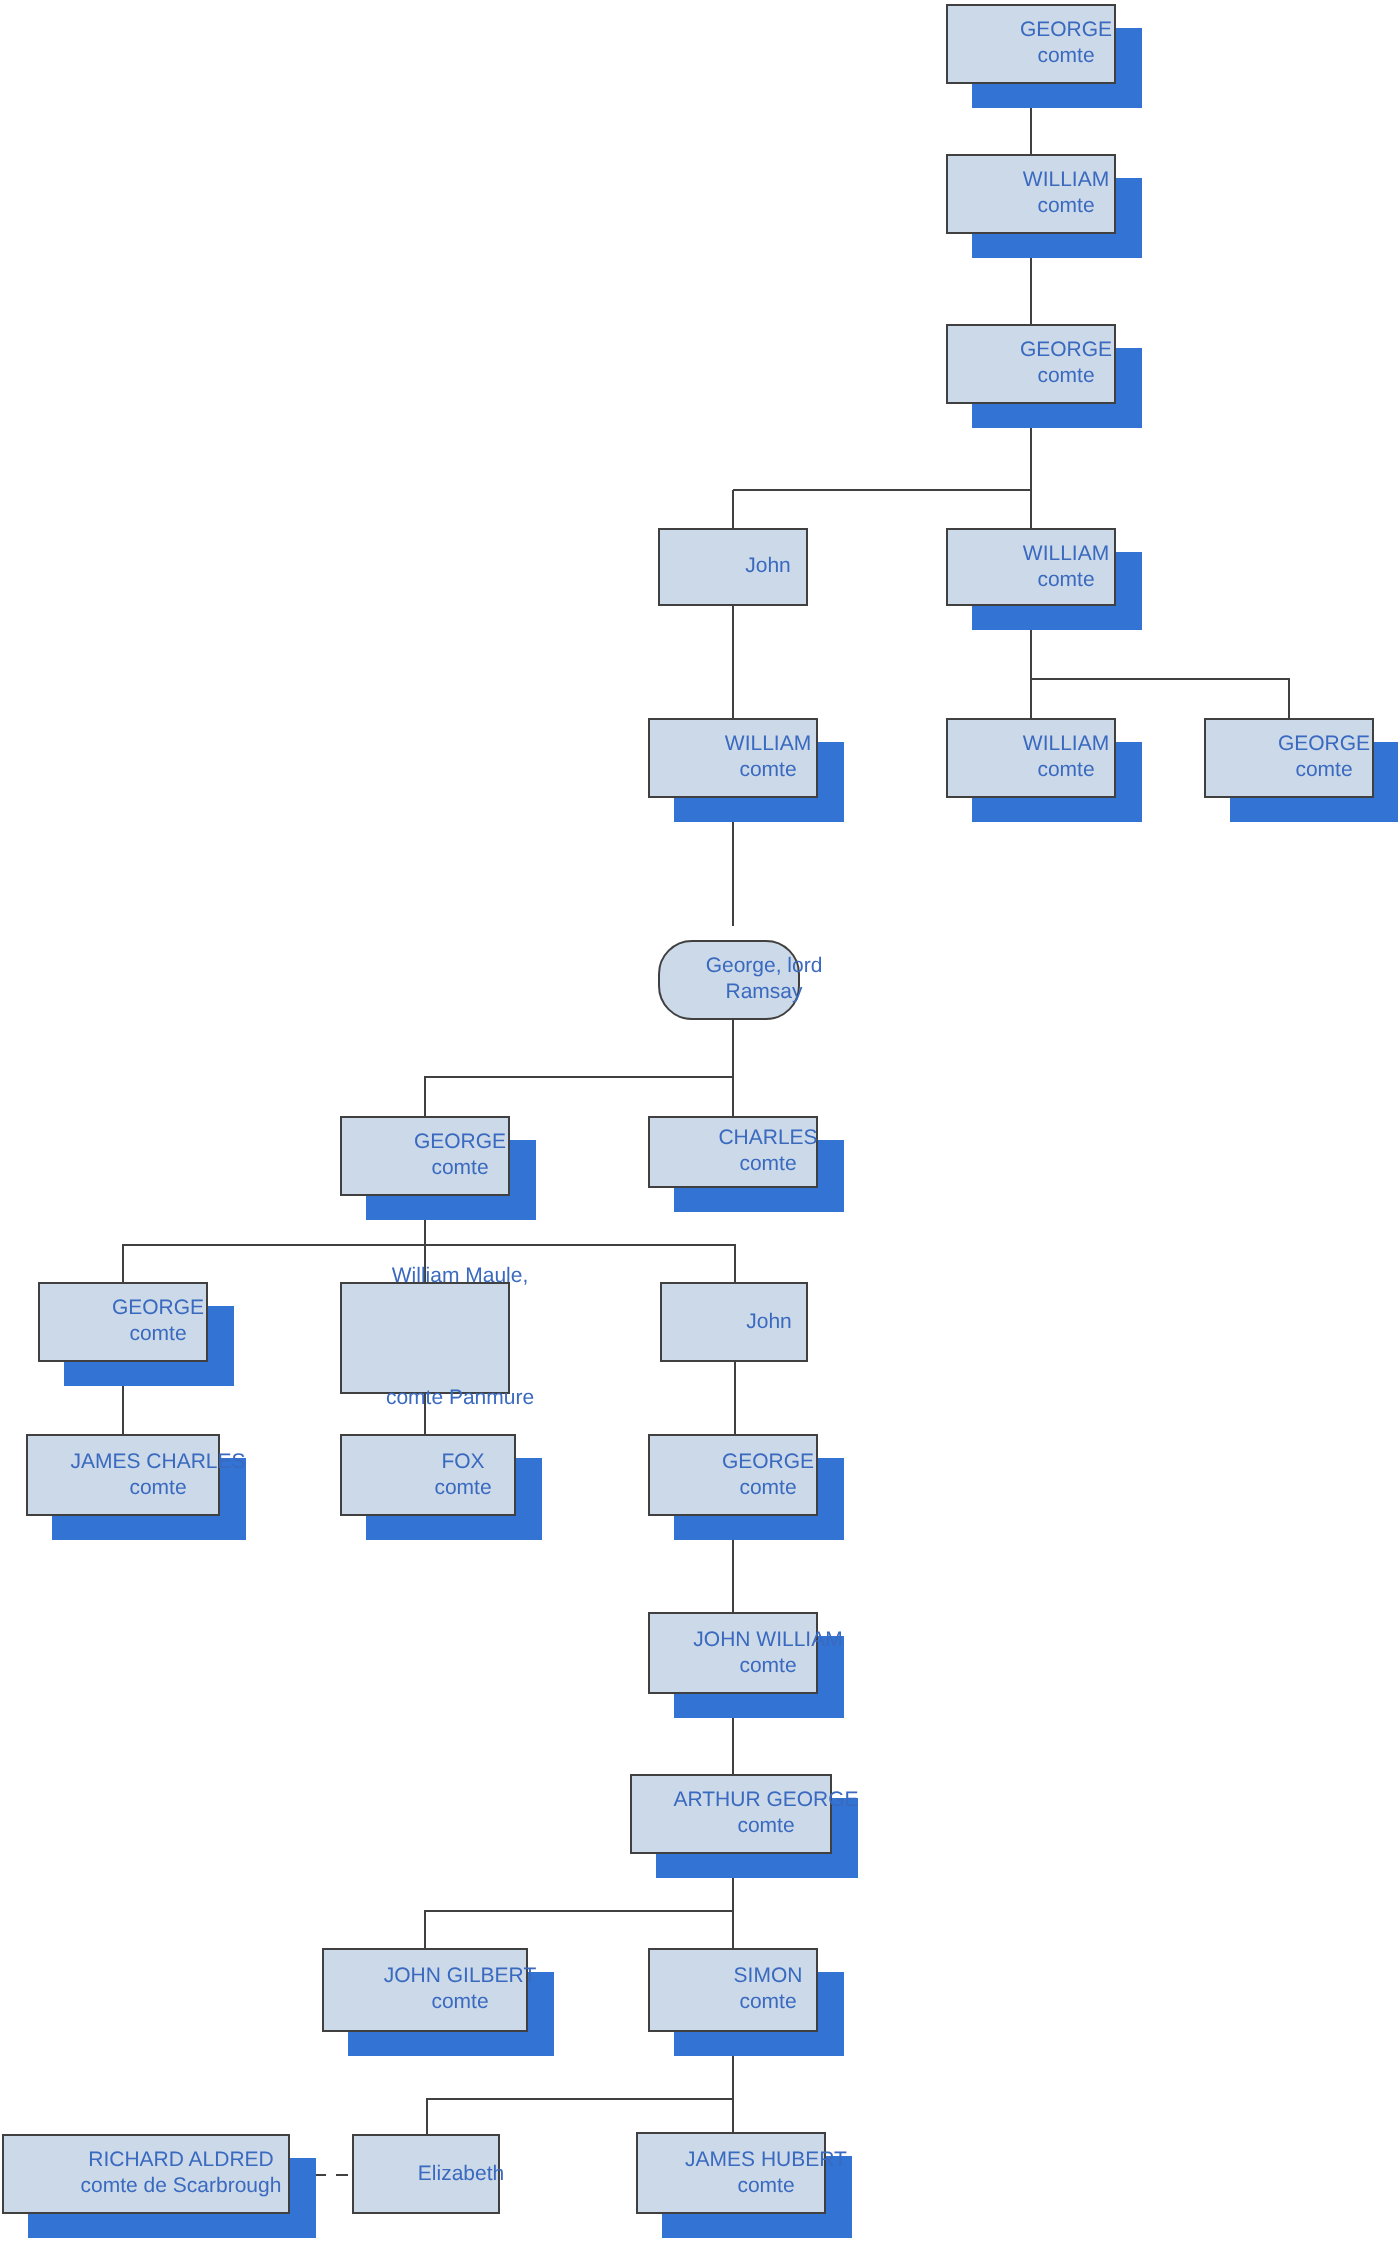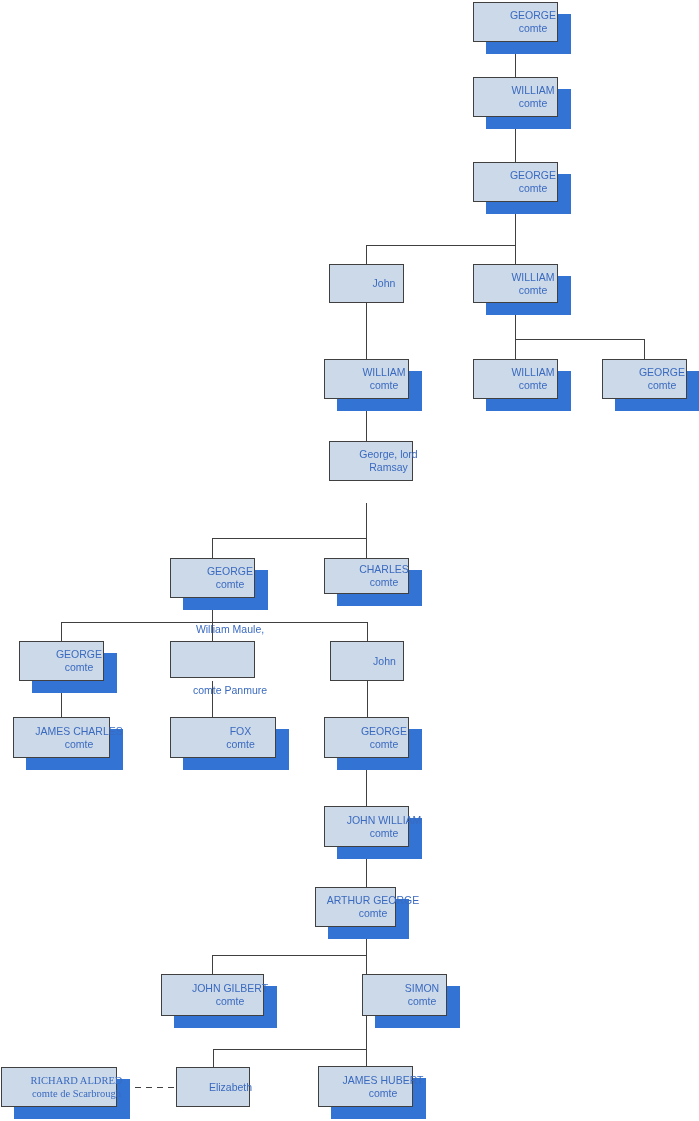--- a/index.html
+++ b/index.html
@@ -103,72 +103,72 @@
       <div class="node-line">comte</div>
     </div>
     <div class="node has-shadow" style="left: 473px; top: 359px; width: 85px; height: 40px;">
       <div class="node-line">WILLIAM</div>
       <div class="node-line">comte</div>
     </div>
     <div class="node has-shadow" style="left: 602px; top: 359px; width: 85px; height: 40px;">
       <div class="node-line">GEORGE</div>
       <div class="node-line">comte</div>
     </div>
-    <div class="node" style="left: 329px; top: 441px; width: 84px; height: 40px;">
+    <div class="node" style="left: 329px; top: 470px; width: 71px; height: 40px; border-radius: 17px;">
       <div class="node-line">George, lord</div>
       <div class="node-line">Ramsay</div>
     </div>
     <div class="node has-shadow" style="left: 170px; top: 558px; width: 85px; height: 40px;">
       <div class="node-line">GEORGE</div>
       <div class="node-line">comte</div>
     </div>
     <div class="node has-shadow" style="left: 324px; top: 558px; width: 85px; height: 36px;">
       <div class="node-line">CHARLES</div>
       <div class="node-line">comte</div>
     </div>
     <div class="node has-shadow" style="left: 19px; top: 641px; width: 85px; height: 40px;">
       <div class="node-line">GEORGE</div>
       <div class="node-line">comte</div>
     </div>
-    <div class="node" style="left: 170px; top: 641px; width: 85px; height: 37px; gap: 48px;">
+    <div class="node" style="left: 170px; top: 641px; width: 85px; height: 56px; gap: 48px;">
       <div class="node-line">William Maule,</div>
       <div class="node-line">comte Panmure</div>
     </div>
     <div class="node" style="left: 330px; top: 641px; width: 74px; height: 40px;">
       <div class="node-line">John</div>
     </div>
     <div class="node has-shadow" style="left: 13px; top: 717px; width: 97px; height: 41px;">
       <div class="node-line">JAMES CHARLES</div>
       <div class="node-line">comte</div>
     </div>
-    <div class="node has-shadow" style="left: 170px; top: 717px; width: 106px; height: 41px;">
+    <div class="node has-shadow" style="left: 170px; top: 717px; width: 88px; height: 41px;">
       <div class="node-line">FOX</div>
       <div class="node-line">comte</div>
     </div>
     <div class="node has-shadow" style="left: 324px; top: 717px; width: 85px; height: 41px;">
       <div class="node-line">GEORGE</div>
       <div class="node-line">comte</div>
     </div>
     <div class="node has-shadow" style="left: 324px; top: 806px; width: 85px; height: 41px;">
       <div class="node-line">JOHN WILLIAM</div>
       <div class="node-line">comte</div>
     </div>
-    <div class="node has-shadow" style="left: 315px; top: 887px; width: 81px; height: 40px;">
+    <div class="node has-shadow" style="left: 315px; top: 887px; width: 101px; height: 40px;">
       <div class="node-line">ARTHUR GEORGE</div>
       <div class="node-line">comte</div>
     </div>
     <div class="node has-shadow" style="left: 161px; top: 974px; width: 103px; height: 42px;">
       <div class="node-line">JOHN GILBERT</div>
       <div class="node-line">comte</div>
     </div>
-    <div class="node has-shadow" style="left: 324px; top: 974px; width: 85px; height: 42px; margin-left: 38px;">
+    <div class="node has-shadow" style="left: 324px; top: 974px; width: 85px; height: 42px;">
       <div class="node-line">SIMON</div>
       <div class="node-line">comte</div>
     </div>
-    <div class="node has-shadow" style="left: 1px; top: 1067px; width: 116px; height: 40px; font-family: Liberation Serif, serif;">
+    <div class="node has-shadow" style="left: 1px; top: 1067px; width: 144px; height: 40px;">
       <div class="node-line">RICHARD ALDRED</div>
       <div class="node-line">comte de Scarbrough</div>
     </div>
     <div class="node" style="left: 176px; top: 1067px; width: 74px; height: 40px;">
       <div class="node-line">Elizabeth</div>
     </div>
     <div class="node has-shadow" style="left: 318px; top: 1066px; width: 95px; height: 41px;">
       <div class="node-line">JAMES HUBERT</div>
       <div class="node-line">comte</div>
     </div>

